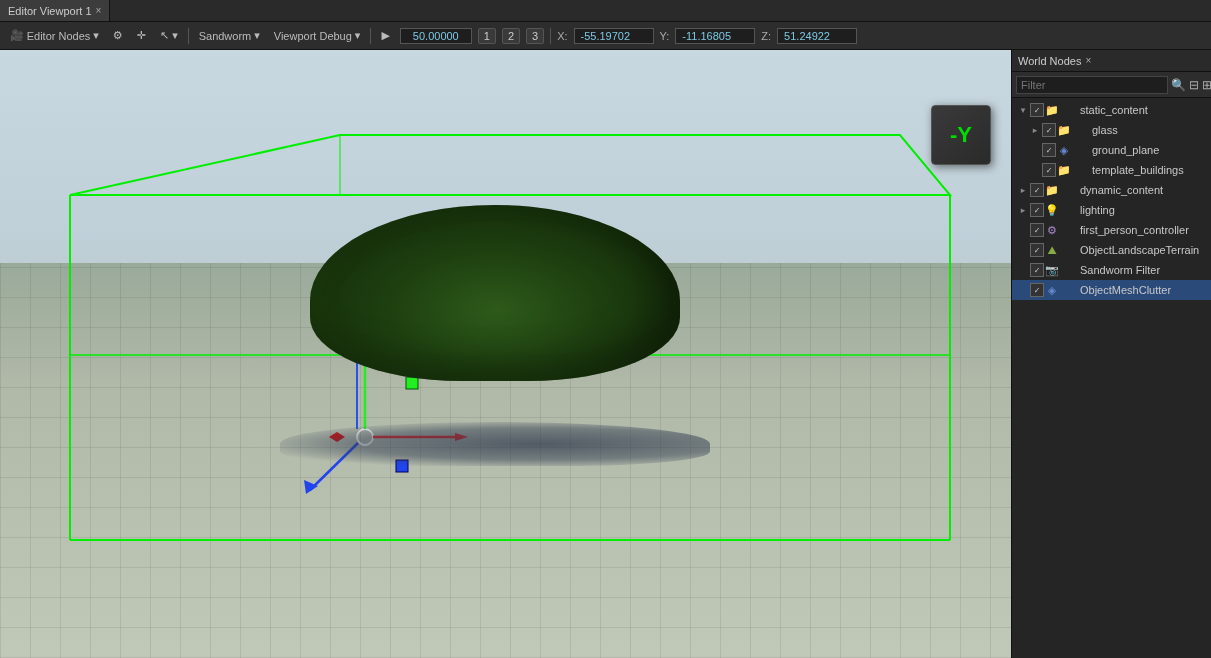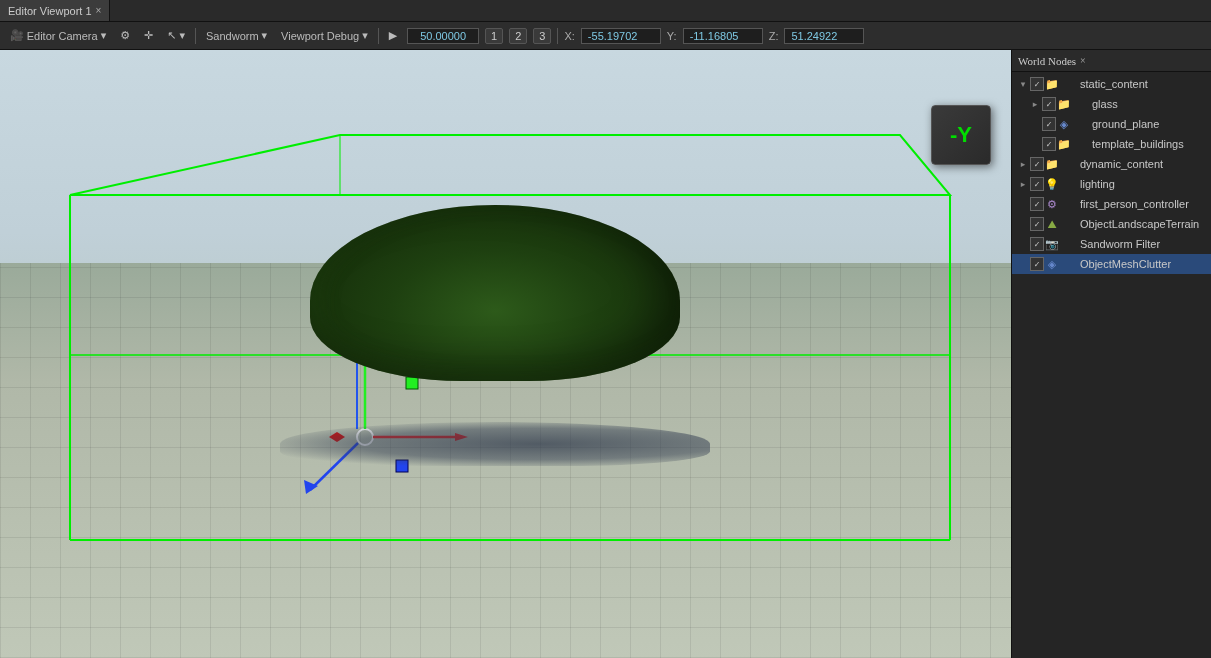--- a/index.html
+++ b/index.html
@@ -213,21 +213,20 @@
       height: 22px;
       padding: 0 6px;
       gap: 4px;
     }
     .panel-tab {
       display: flex;
       align-items: center;
       gap: 4px;
       font-size: 11px;
       color: #ccc;
-      font-family: Liberation Serif, serif;
     }
     .panel-tab-close {
       color: #aaa;
       font-size: 10px;
       cursor: pointer;
     }
 
     
     .filter-bar {
       display: flex;
@@ -328,21 +327,21 @@
 <div class="top-bar">
   <div class="tab">
     <span>Editor Viewport 1</span>
     <span class="close-btn">×</span>
   </div>
 </div>
 
 <div class="toolbar">
   <div class="toolbar-item">
     <span>🎥</span>
-    <span>Editor Camera</span>
+    <span>Editor Nodes</span>
     <span>▾</span>
   </div>
   <div class="toolbar-item">
     <span>⚙</span>
   </div>
   <div class="toolbar-item">
     <span>✛</span>
   </div>
   <div class="toolbar-item">
     <span>↖</span>
@@ -428,20 +427,27 @@
 
   <div class="right-panel">
 
     <div class="panel-tab-bar">
       <div class="panel-tab">
         <span>World Nodes</span>
         <span class="panel-tab-close">×</span>
       </div>
     </div>
 
+    <div class="filter-bar">
+      <input class="filter-input" type="text" placeholder="Filter" style="">
+      <span class="filter-icon">🔍</span>
+      <span class="filter-icon">⊟</span>
+      <span class="filter-icon">⊞</span>
+
+    </div>
 
     <div class="node-tree" id="node-tree">
         <div class="node-item">
           <span class="node-indent" style="width: 4px;"></span>
           <span class="node-arrow">▾</span>
           <span class="node-checkbox">✓</span>
           <span class="node-icon icon-folder">📁</span>
           <span class="node-label">static_content</span>
         </div>
         <div class="node-item">

